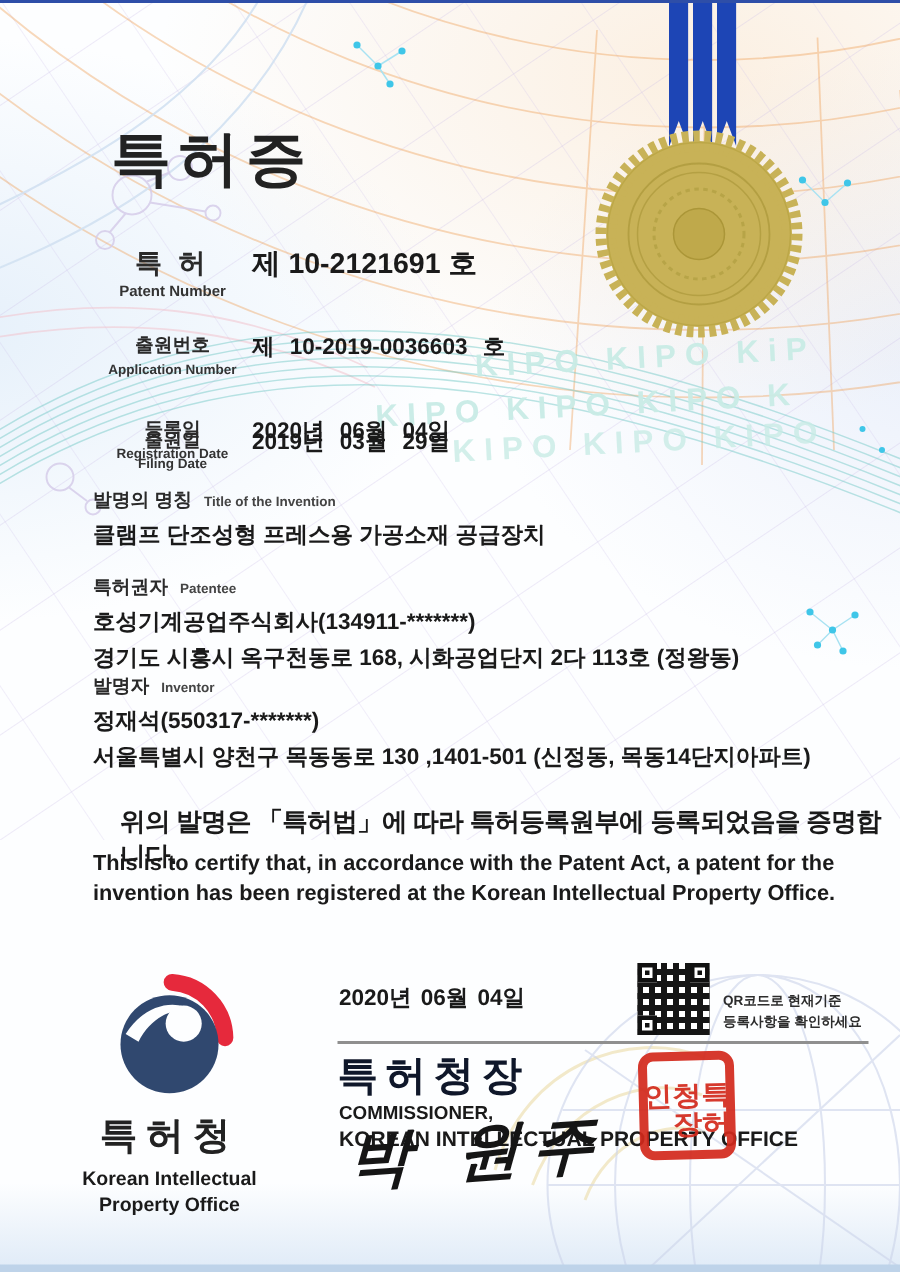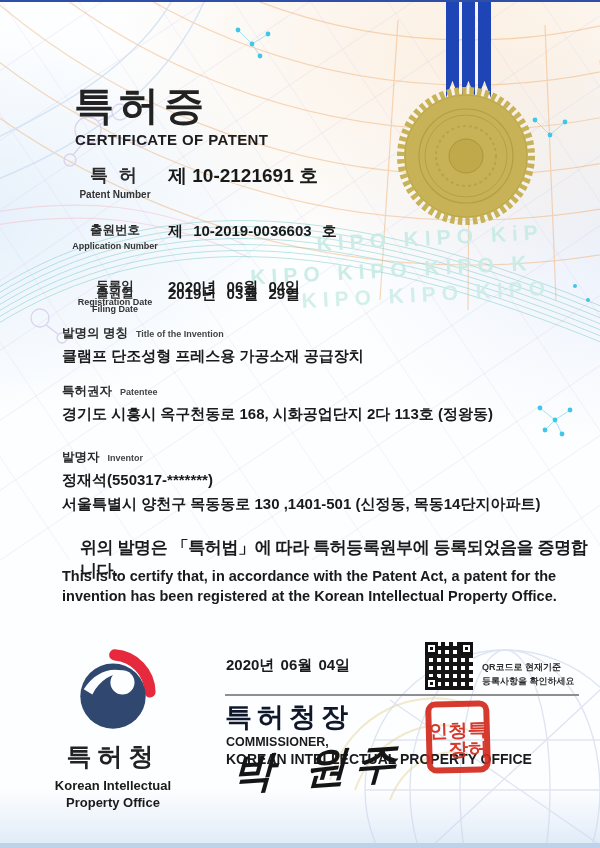--- a/index.html
+++ b/index.html
@@ -221,21 +221,20 @@
     <circle cx="75" cy="75" r="62" fill="none" stroke="#c8b257" stroke-width="14" stroke-dasharray="4.2 3"></circle>
     <circle cx="75" cy="75" r="61" fill="none" stroke="#bca747" stroke-width="1"></circle>
     <circle cx="75" cy="75" r="47" fill="none" stroke="#af9b3e" stroke-width="1.2" opacity=".85"></circle>
     <circle cx="75" cy="75" r="41" fill="none" stroke="#af9b3e" stroke-width="1" opacity=".8"></circle>
     <circle cx="75" cy="75" r="30" fill="none" stroke="#b3a043" stroke-width="2" stroke-dasharray="3 3" opacity=".8"></circle>
     <circle cx="75" cy="75" r="17" fill="#bfa94b"></circle>
     <circle cx="75" cy="75" r="17" fill="none" stroke="#ab9638" stroke-width="1"></circle>
   </svg>
 
   <div class="title-ko">특허증</div>
-  <div class="title-en">CERTIFICATE OF PATENT</div>
 
   <div class="row patent">
     <div class="lbl">
       <div class="ko">특 허</div>
       <div class="en">Patent Number</div>
     </div>
     <div class="val">제 10-2121691 호</div>
   </div>
 
   <div class="row f f0">
@@ -266,20 +265,21 @@
       <span class="en">Title of the Invention</span>
     </div>
     <div class="line">클램프 단조성형 프레스용 가공소재 공급장치</div>
   </div>
 
   <div class="sec patentee">
     <div class="head">
       <span class="ko">특허권자</span>
       <span class="en">Patentee</span>
     </div>
+    <div class="line">호성기계공업주식회사(134911-*******)</div>
     <div class="line">경기도 시흥시 옥구천동로 168, 시화공업단지 2다 113호 (정왕동)</div>
   </div>
 
   <div class="sec inventor">
     <div class="head">
       <span class="ko">발명자</span>
       <span class="en">Inventor</span>
     </div>
     <div class="line">정재석(550317-*******)</div>
     <div class="line">서울특별시 양천구 목동동로 130 ,1401-501 (신정동, 목동14단지아파트)</div>

